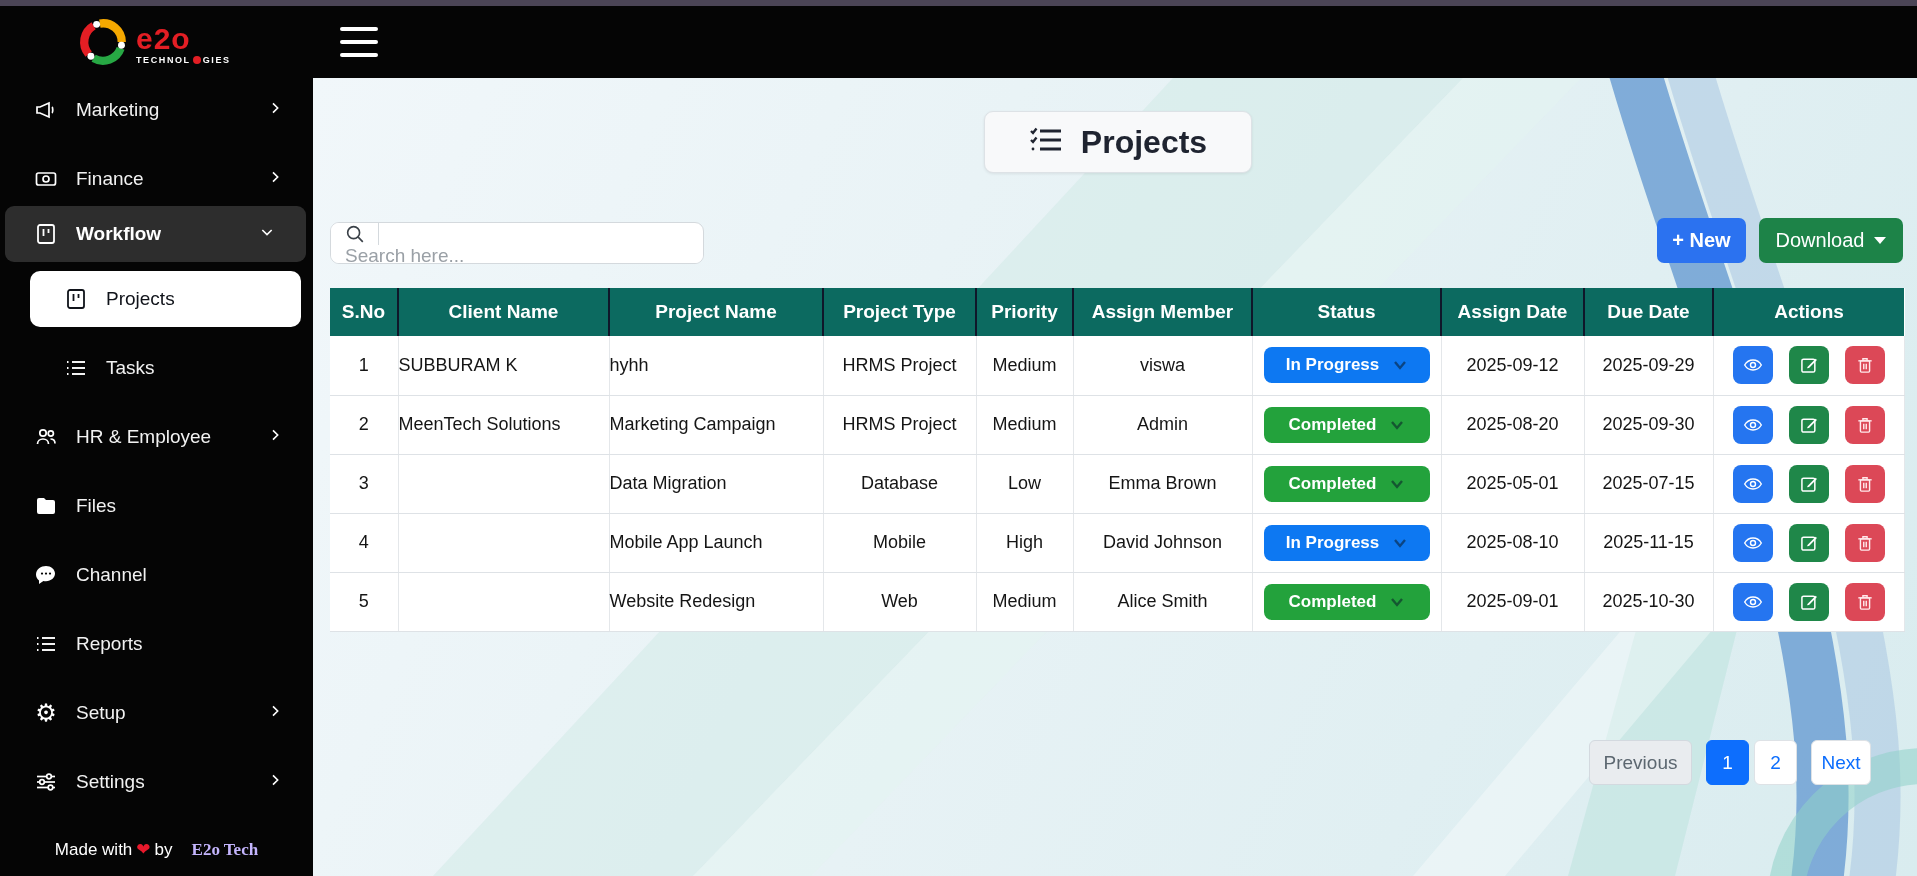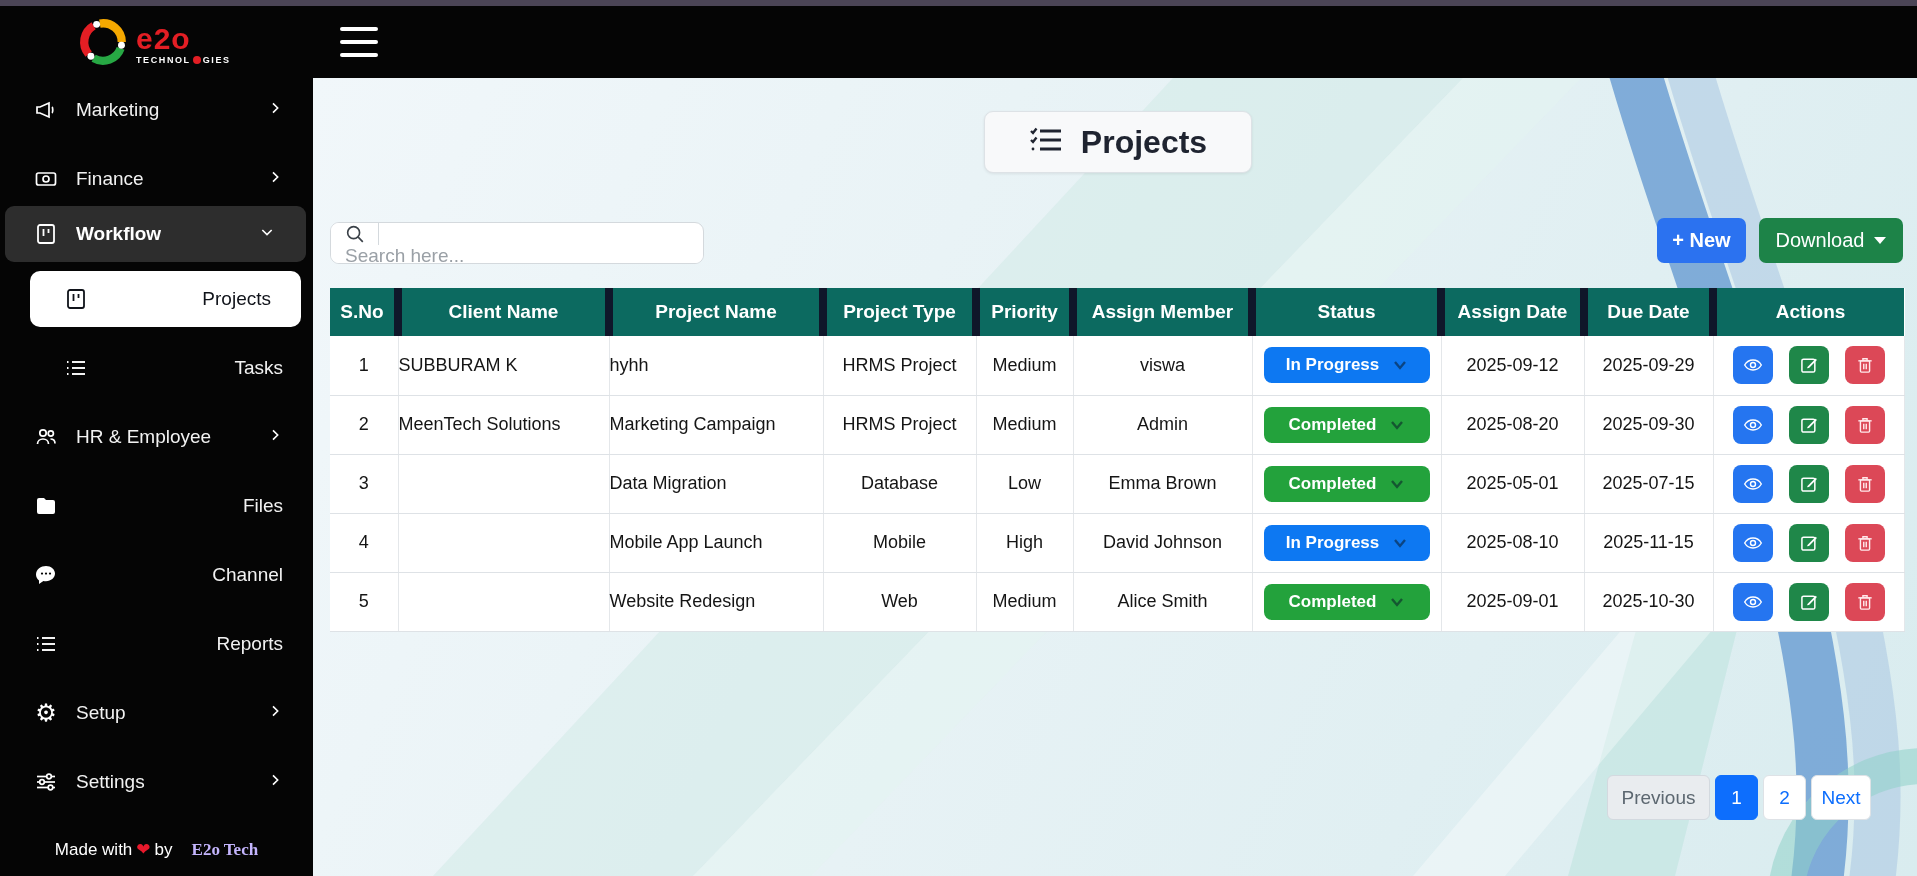--- a/index.html
+++ b/index.html
@@ -21,21 +21,21 @@
   .toggle .knob { position:absolute; left:4px; top:3px; width:24px; height:24px; border-radius:50%; background:#fff; }
   .avatar { width:44px; height:44px; border-radius:50%; border:3px solid #e00000; overflow:hidden; background:linear-gradient(180deg,#3e948d 0%,#47777d 45%,#7c2630 100%); position:relative; }
   .avatar::before { content:""; position:absolute; left:13px; top:6px; width:16px; height:16px; border-radius:50%; background:#35231d; }
   .avatar::after { content:""; position:absolute; left:6px; top:22px; width:30px; height:20px; border-radius:14px 14px 0 0; background:#8c2230; }
   .user-name { color:#fff; font-size:19px; font-weight:700; display:flex; align-items:center; gap:6px; }
   .caret-sm { width:0; height:0; border-left:6px solid transparent; border-right:6px solid transparent; border-top:7px solid #8a8f98; display:inline-block; }
 
   
   .shell { display:flex; height:798px; }
   .sidebar { width:313px; background:#050505; position:relative; padding-top:4px; }
-  .nav-item { height:56px; margin-bottom:13px; display:flex; align-items:center; gap:18px; padding:0 30px 0 34px; color:#f2f2f2; font-size:19px; cursor:pointer;justify-content:space-between; }
+  .nav-item { height:56px; margin-bottom:13px; display:flex; align-items:center; gap:18px; padding:0 30px 0 34px; color:#f2f2f2; font-size:19px; cursor:pointer; }
   .nav-item .chev { margin-left:auto; }
   .nav-item.expanded { background:#2d2d2d; border-radius:9px; margin-left:5px; margin-right:7px; padding-left:29px; font-weight:700; color:#fff; margin-top:-14px; }
   .nav-item.sub { padding-left:64px; }
   .nav-item.selected { background:#fff; color:#10131a; border-radius:10px; margin-left:30px; margin-right:12px; padding-left:34px; font-weight:500; margin-top:-4px; }
   .nav-icon { width:24px; height:24px; flex:0 0 auto; display:flex; align-items:center; justify-content:center; }
   .gear-glyph { font-size:24px; line-height:1; color:#fff; }
   .sidebar-footer { position:absolute; bottom:16px; left:0; width:100%; text-align:center; color:#fff; font-size:17px; }
   .heart { color:#e8192c; margin:0 4px; }
   .footer-brand { color:#c4b5fd; font-weight:700; margin-left:19px;font-family:Liberation Serif, serif; }
 
@@ -52,35 +52,35 @@
   .search-input { flex:1; border:none; outline:none; font-size:19px; padding:0 14px; color:#333; font-family:inherit; }
   .search-input::placeholder { color:#9aa0a6; }
 
   .action-bar { position:absolute; right:14px; top:140px; display:flex; gap:13px; z-index:2; }
   .btn-new { width:89px; height:45px; background:#2b72f0; color:#fff; border:none; border-radius:7px; font-size:20px; font-weight:600; cursor:pointer; font-family:inherit; }
   .btn-download { width:144px; height:45px; background:#1d8348; color:#fff; border:none; border-radius:7px; font-size:20px; font-weight:500; cursor:pointer; display:flex; align-items:center; justify-content:center; gap:10px; font-family:inherit; }
   .caret-dn { width:0; height:0; border-left:6px solid transparent; border-right:6px solid transparent; border-top:7px solid #fff; }
 
   .table-wrap { position:absolute; left:17px; top:210px; width:1574px; z-index:2; }
   table { width:100%; border-collapse:collapse; table-layout:fixed; background:#fff; }
-  thead th { height:48px; background:#0c6a60; color:#fff; font-size:19px; font-weight:700; border-right:8px solid #0f172a; }
+  thead th { height:48px; background:#0c6a60; color:#fff; font-size:19px; font-weight:700; border-right:2px solid #0f172a; }
   thead th:last-child { border-right:none; }
   tbody td { height:59px; font-size:18px; color:#151515; text-align:center; border-right:1px solid #e4e7ea; border-bottom:1px solid #dee2e6; background:#fff; vertical-align:middle; }
   tbody td:last-child { border-right:1px solid #e4e7ea; }
   tbody td.al { text-align:left; }
   .status-select { width:166px; height:36px; border:none; border-radius:8px; color:#fff; font-size:17px; font-weight:700; display:inline-flex; align-items:center; justify-content:center; gap:14px; cursor:pointer; font-family:inherit; }
   .st-progress { background:#0d78f2; }
   .st-completed { background:#23a23c; }
   .row-actions { display:flex; justify-content:center; gap:16px; }
   .icon-btn { width:40px; height:38px; border:none; border-radius:8px; display:flex; align-items:center; justify-content:center; cursor:pointer; }
   .icon-btn.view { background:#2575f0; }
   .icon-btn.edit { background:#1f8749; }
   .icon-btn.del  { background:#dc4857; }
 
-  .pagination { position:absolute; right:46px; top:697px; display:flex; gap:5px; z-index:2; }
+  .pagination { position:absolute; right:46px; top:662px; display:flex; gap:14px; z-index:2; }
   .pg-btn { height:45px; border-radius:6px; font-size:19px; display:flex; align-items:center; justify-content:center; cursor:pointer; font-family:inherit; }
   .pg-prev { width:103px; background:#e9ecef; border:1px solid #d3d9df; color:#5c6770; }
   .page-btn { width:43px; background:#fff; border:1px solid #dee2e6; color:#0d6efd; }
   .page-btn.active { background:#0d6efd; border-color:#0d6efd; color:#fff; }
   .pg-next { width:60px; background:#fff; border:1px solid #dee2e6; color:#0d6efd; }
 </style>
 </head>
 <body>
 
 <div class="topstrip"></div>

